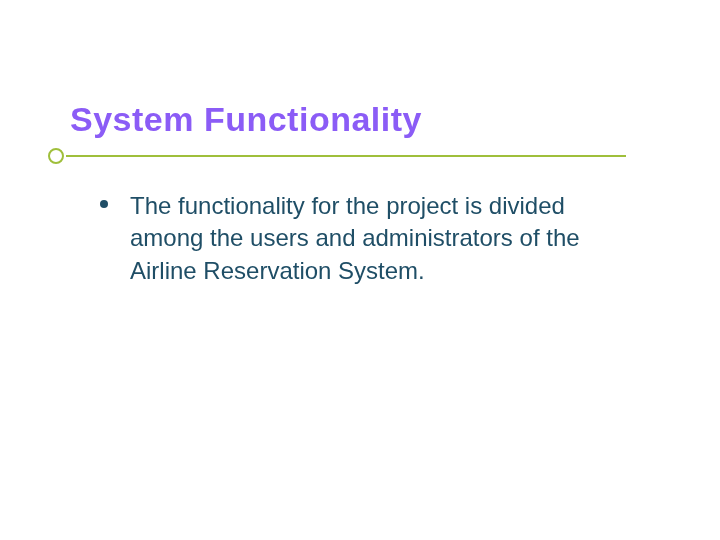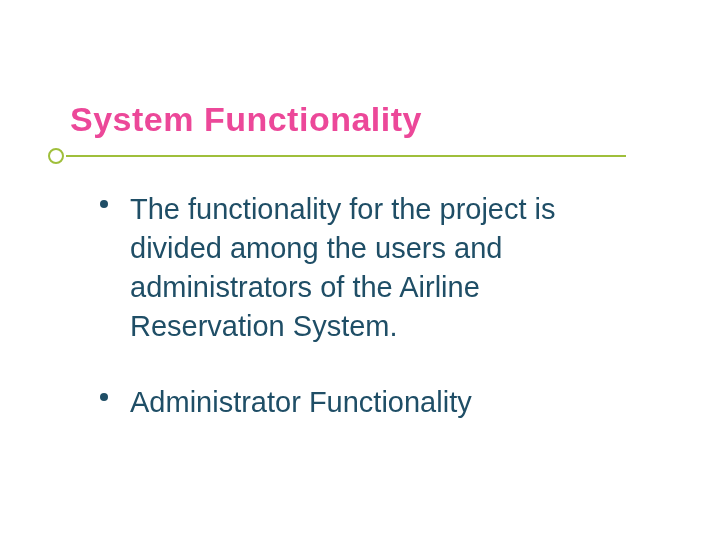--- a/index.html
+++ b/index.html
@@ -17,21 +17,21 @@
     width: 720px;
     height: 540px;
     box-sizing: border-box;
   }
   .title {
     position: absolute;
     left: 70px;
     top: 100px;
     font-size: 34px;
     font-weight: bold;
-    color: #ec4899;
+    color: #8b5cf6;
     letter-spacing: 0.5px;
   }
   .rule-wrap {
     position: absolute;
     left: 0;
     top: 148px;
     width: 720px;
     height: 16px;
   }
   .rule-circle {
@@ -70,21 +70,21 @@
   .dot {
     width: 8px;
     height: 8px;
     border-radius: 50%;
     background: #1f4e66;
     margin-top: 10px;
     margin-right: 22px;
     flex: 0 0 auto;
   }
   .bullet-text {
-    font-size: 29px;
+    font-size: 24px;
     line-height: 1.35;
     color: #1f4e66;
   }
 </style>
 </head>
 <body>
 
 <div class="slide">
 
   <div class="title">System Functionality</div>
@@ -97,20 +97,16 @@
   <div class="content">
 
     <div class="bullet-row">
       <div class="dot"></div>
       <div class="bullet-text">The functionality for the project is divided among the users and administrators of the Airline Reservation System.</div>
     </div>
 
     <div class="group-gap"></div>
 
 
-    <div class="bullet-row">
-      <div class="dot"></div>
-      <div class="bullet-text">Administrator Functionality</div>
-    </div>
 
   </div>
 
 </div>
 
 </body></html>

